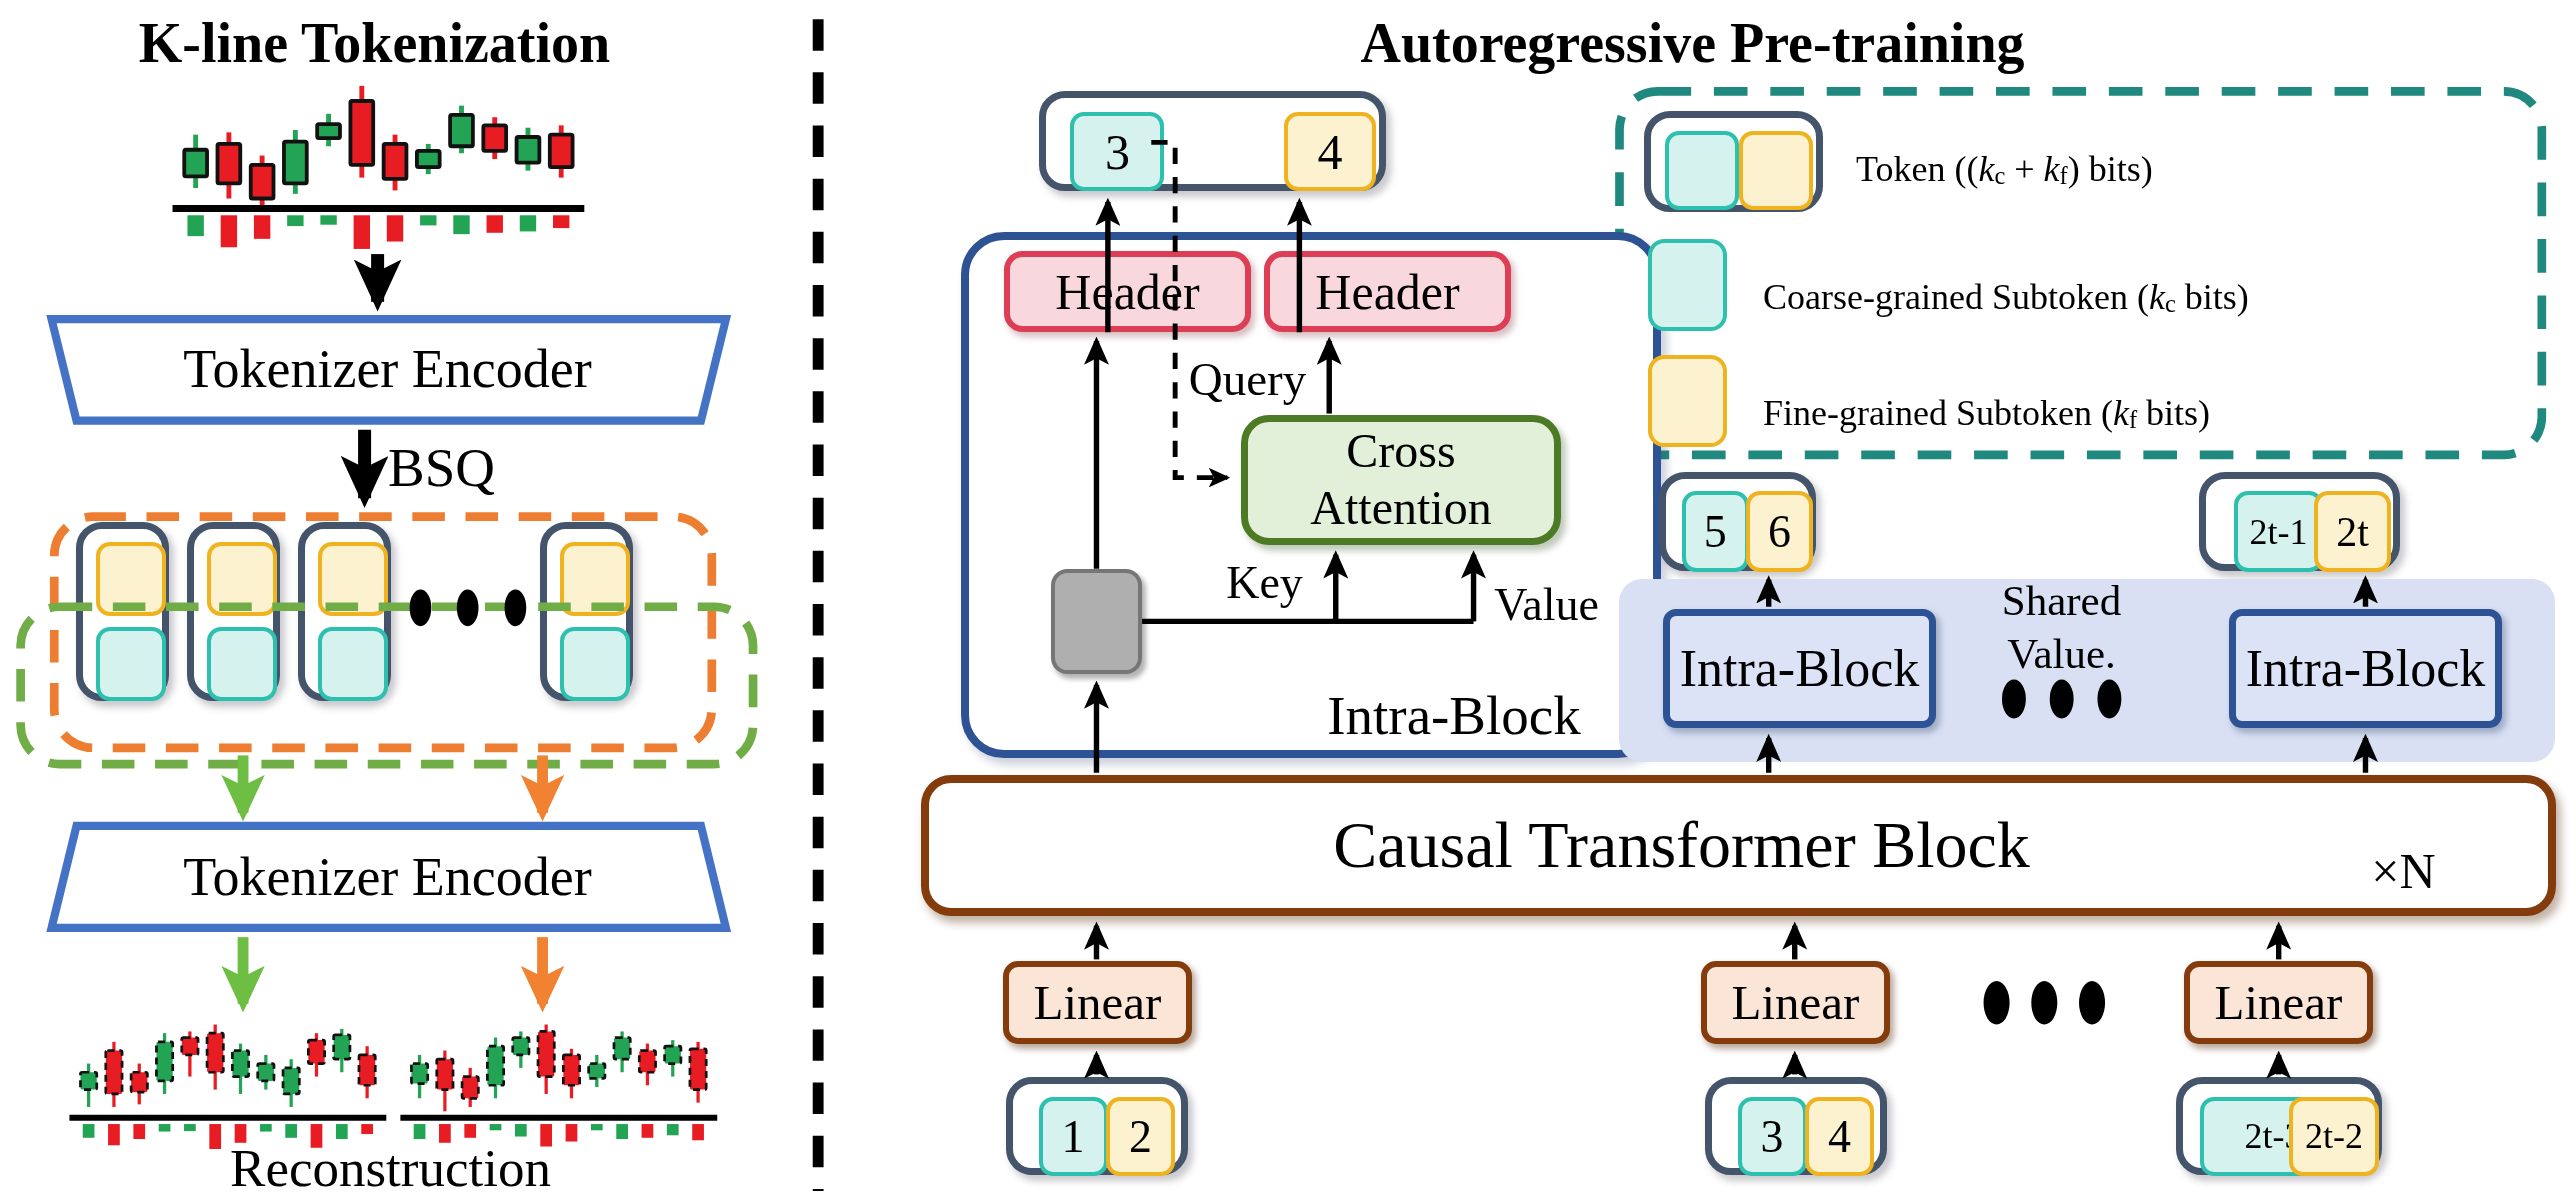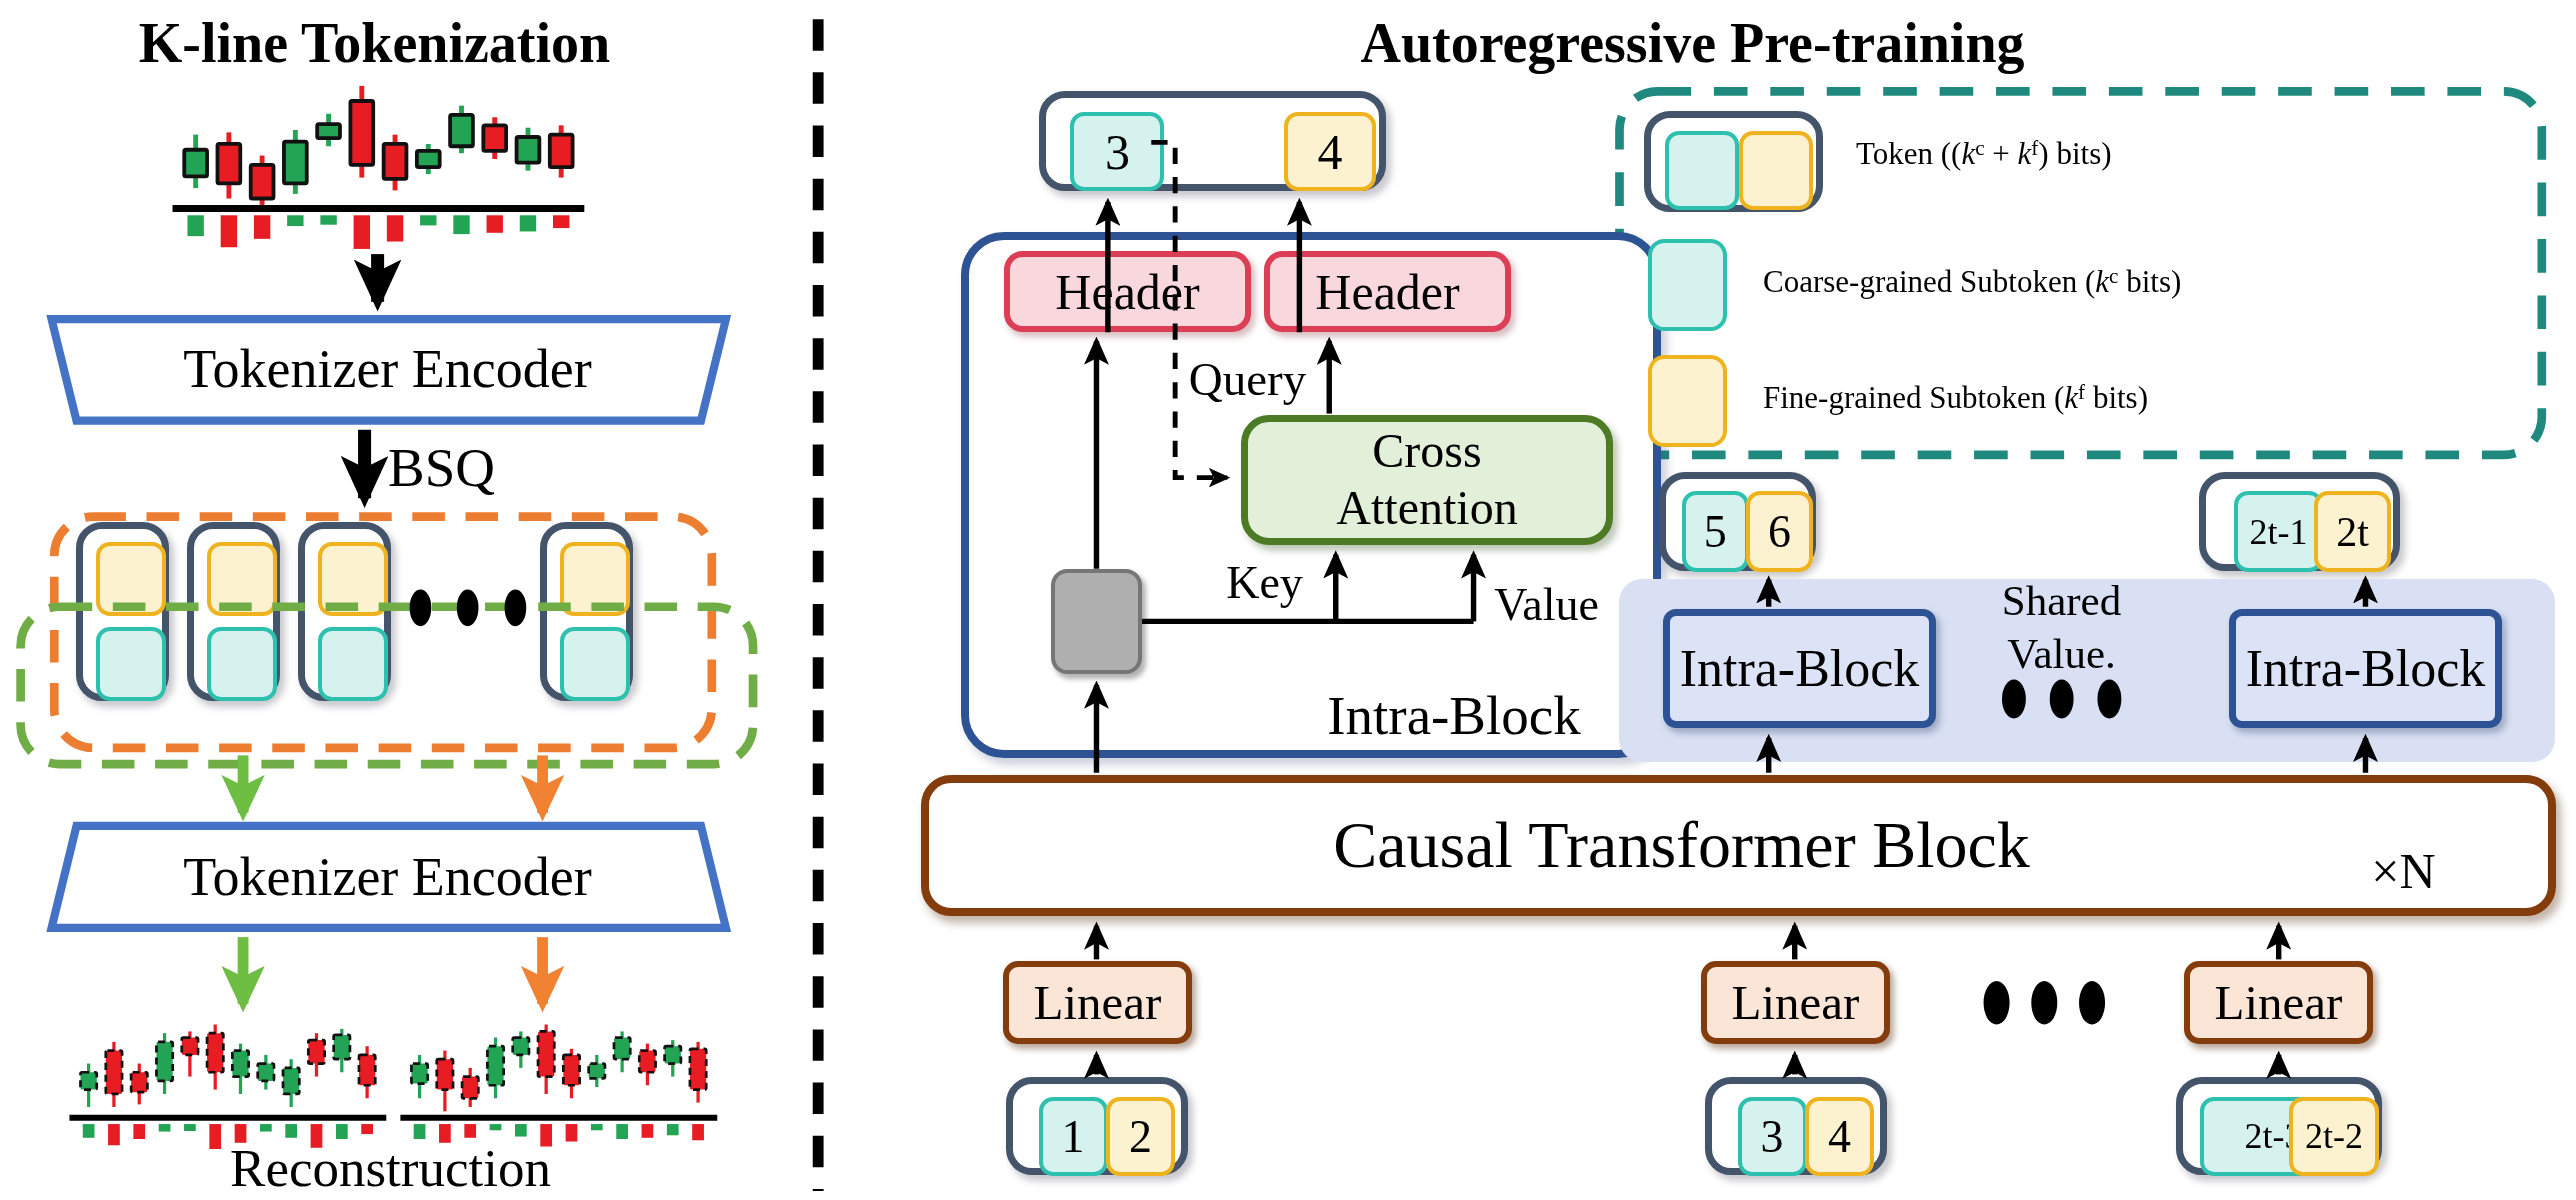--- a/index.html
+++ b/index.html
@@ -17,21 +17,21 @@
   .hdr{background:#F8D7DD;border:6.5px solid #DC3E55;border-radius:18.4px;font-size:50px;box-shadow:3.8px 4.9px 6.5px rgba(120,40,50,.30);}
   .ibig{background:#fff;border:8.7px solid #2E5394;border-radius:43px;box-shadow:5.4px 6.5px 8.7px rgba(50,70,110,.25);}
   .ca{background:#E2EFD9;border:7px solid #4D7A24;border-radius:28px;font-size:48px;line-height:1.18;box-shadow:4.3px 5.4px 6.5px rgba(50,80,30,.30);}
   .grayb{background:#AFAFAF;border:4.9px solid #767676;border-radius:16.3px;box-shadow:3.3px 4.3px 5.4px rgba(0,0,0,.3);}
   .ib{background:#DCE3F6;border:7.6px solid #2E5394;border-radius:13px;font-size:52px;box-shadow:3.8px 4.9px 6.5px rgba(50,70,110,.35);}
   .shbg{background:#D9E0F3;border-radius:23px;}
   .causal{background:#fff;border:8.7px solid #843C0C;border-radius:30px;box-shadow:4.3px 6.5px 8.7px rgba(80,40,10,.35);}
   .linear{background:#FBE5D6;border:6.5px solid #843C0C;border-radius:15px;font-size:49px;box-shadow:3.8px 4.9px 6.5px rgba(80,40,10,.40);}
   .num{font-size:46px;} .numL{font-size:50px;} .numS{font-size:36px;}
   sub{font-size:68%;} i{font-style:italic;}
-  .leg{font-size:31px;align-items:flex-start;justify-content:flex-start;white-space:pre;}
+  .leg{font-size:36px;align-items:flex-end;justify-content:flex-start;white-space:pre;}
 </style>
 </head>
 <body>
 
 <div id="canvas">
 
   <svg class="layer" id="bg" viewBox="0 0 4748 2213">
 
     <polygon points="95,588 1338,588 1292,775 141,775" fill="#fff" stroke="#4472C4" stroke-width="15"></polygon>
 
@@ -195,21 +195,21 @@
   <div class="abs tokenC" style="left:1039px;top:91px;width:347px;height:100px;">
     <div class="sub coarse numL" style="left:24.4px;top:14px;width:86px;height:71px;">3</div>
     <div class="sub fine numL" style="left:238px;top:14px;width:84px;height:71px;">4</div>
   </div>
 
   <div class="abs hdr" style="left:1004px;top:251px;width:247px;height:81px;">Header</div>
   <div class="abs hdr" style="left:1264px;top:251px;width:247px;height:81px;">Header</div>
 
   <div class="abs" style="left:1166px;top:352px;width:163px;height:54px;font-size:47px;">Query</div>
 
-  <div class="abs ca" style="left:1241px;top:415px;width:372px;height:130px;padding:0 33px;">Cross Attention</div>
+  <div class="abs ca" style="left:1241px;top:415px;width:320px;height:130px;padding:0 33px;">Cross Attention</div>
 
   <div class="abs" style="left:1183px;top:558px;width:163px;height:49px;font-size:46px;">Key</div>
   <div class="abs" style="left:1465px;top:580px;width:163px;height:49px;font-size:46px;">Value</div>
 
   <div class="abs grayb" style="left:1051px;top:569px;width:91px;height:105px;"></div>
 
   <div class="abs tokenC" style="left:1644px;top:111px;width:179px;height:101px;box-shadow:none;">
     <div class="sub coarse" style="left:14px;top:13px;width:66px;height:71px;"></div>
     <div class="sub fine" style="left:88px;top:13px;width:66px;height:71px;"></div>
   </div>

